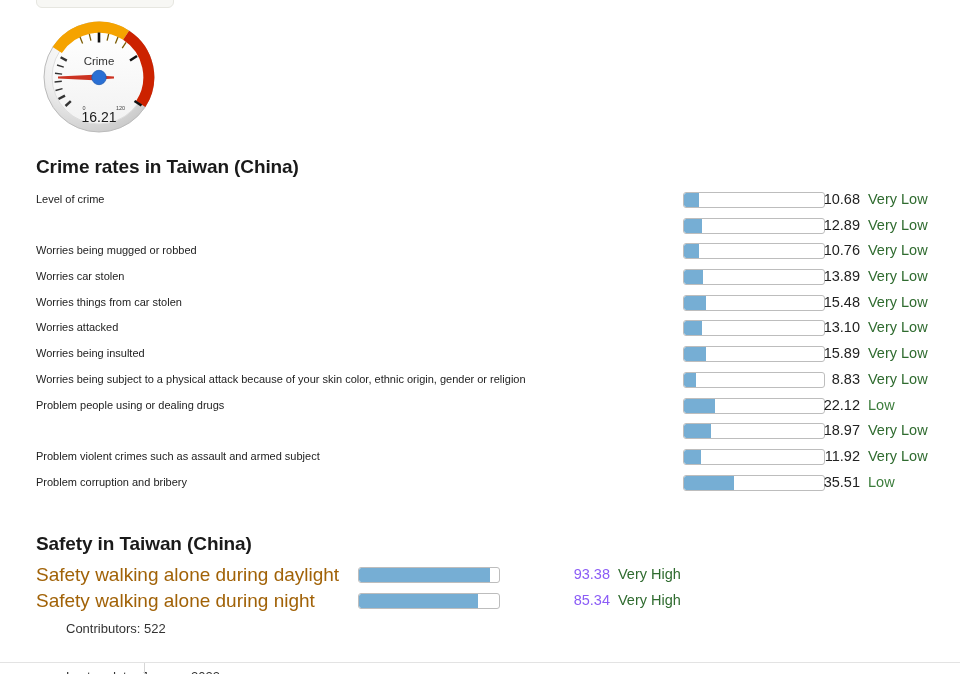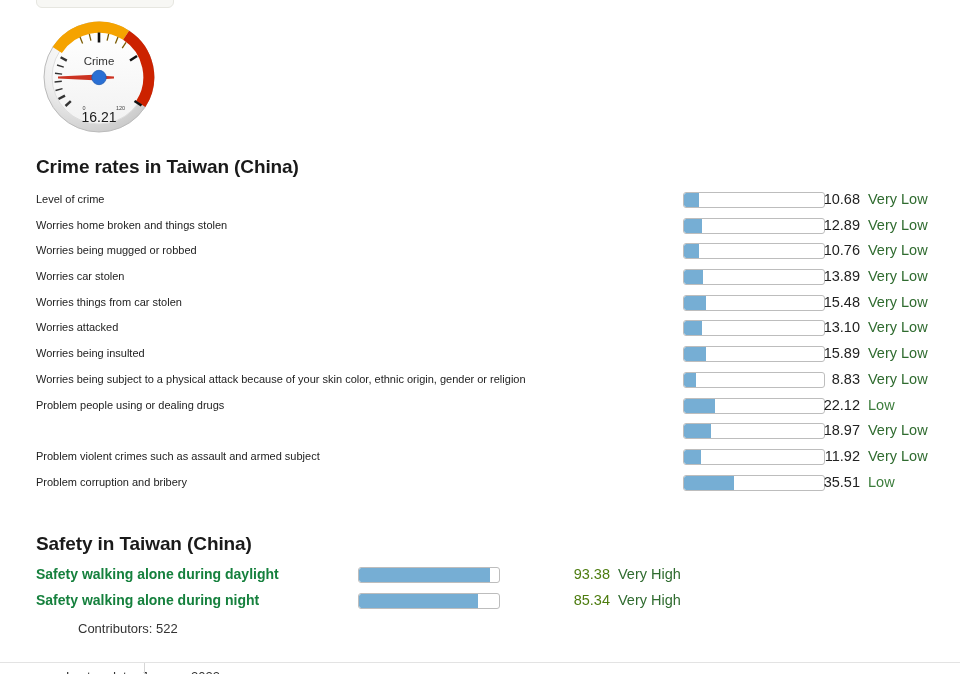--- a/index.html
+++ b/index.html
@@ -118,25 +118,24 @@
     width: 960px;
   }
   .safety-row {
     position: relative;
     height: 25.5px;
   }
   .safety-row .row-label {
     position: absolute;
     left: 36px;
     top: 2px;
-    font-size: 14px;
-    color: #15803d;
-    white-space: nowrap;
-    line-height: 19px;
-    font-weight: bold;
+    font-size: 19px;
+    color: #a16207;
+    white-space: nowrap;
+    line-height: 19px;
   }
   .safety-row .bar-track {
     position: absolute;
     left: 358px;
     top: 4px;
     width: 142px;
     height: 16px;
     background: #ffffff;
     border: 1px solid #bdbdbd;
     border-radius: 3px;
@@ -148,41 +147,41 @@
     background: #76aed4;
     border-radius: 2px 0 0 2px;
   }
   .safety-row .row-value {
     position: absolute;
     left: 530px;
     top: 2px;
     width: 80px;
     text-align: right;
     font-size: 14.5px;
-    color: #4d7c0f;
+    color: #8b5cf6;
     line-height: 19px;
   }
   .safety-row .row-rating {
     position: absolute;
     left: 618px;
     top: 2px;
     font-size: 14.5px;
     line-height: 19px;
     white-space: nowrap;
   }
 
   
   .meta-line {
     position: absolute;
     left: 66px;
     font-size: 13px;
     color: #333333;
     white-space: nowrap;
   }
-  #meta-contributors { top: 621px; margin-left: 12px; }
+  #meta-contributors { top: 621px; }
   #meta-update { top: 669px; }
 
   #bottom-divider {
     position: absolute;
     left: 0;
     top: 662px;
     width: 960px;
     height: 1px;
     background: #e3e3e3;
   }
@@ -259,21 +258,20 @@
 <div id="crime-rows">
     <div class="crime-row">
       <div class="row-label">Level of crime</div>
       <div class="bar-track">
         <div class="bar-fill" style="width: 10.68%; background: rgb(118, 174, 212);"></div>
       </div>
       <div class="row-value">10.68</div>
       <div class="row-rating" style="color: rgb(47, 107, 47);">Very Low</div>
     </div>
     <div class="crime-row">
-      <div class="row-label">Worries home broken and things stolen</div>
       <div class="bar-track">
         <div class="bar-fill" style="width: 12.89%; background: rgb(118, 174, 212);"></div>
       </div>
       <div class="row-value">12.89</div>
       <div class="row-rating" style="color: rgb(47, 107, 47);">Very Low</div>
     </div>
     <div class="crime-row">
       <div class="row-label">Worries being mugged or robbed</div>
       <div class="bar-track">
         <div class="bar-fill" style="width: 10.76%; background: rgb(118, 174, 212);"></div>

